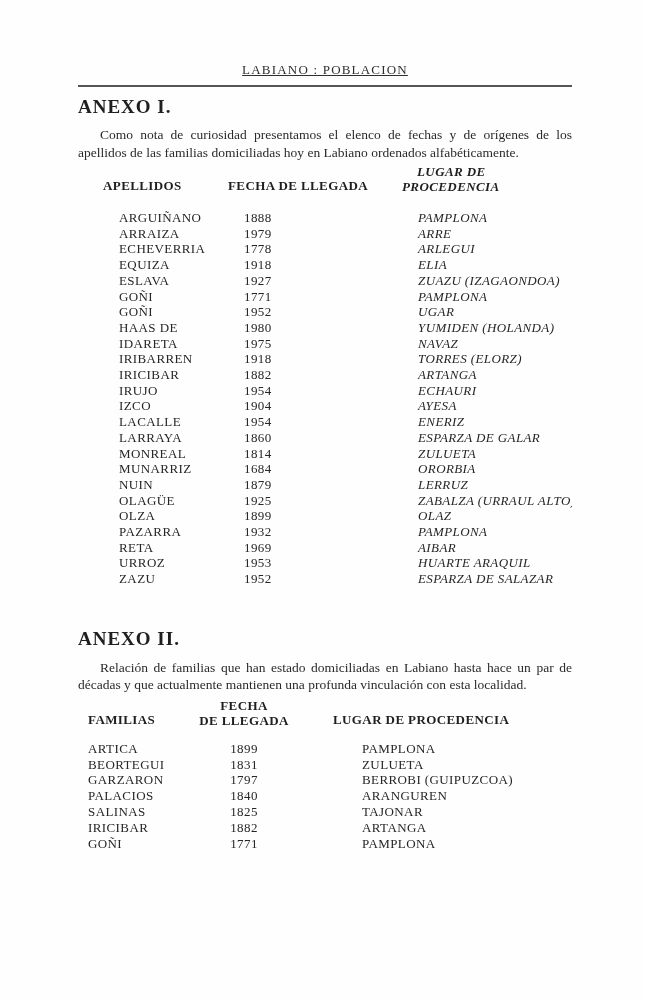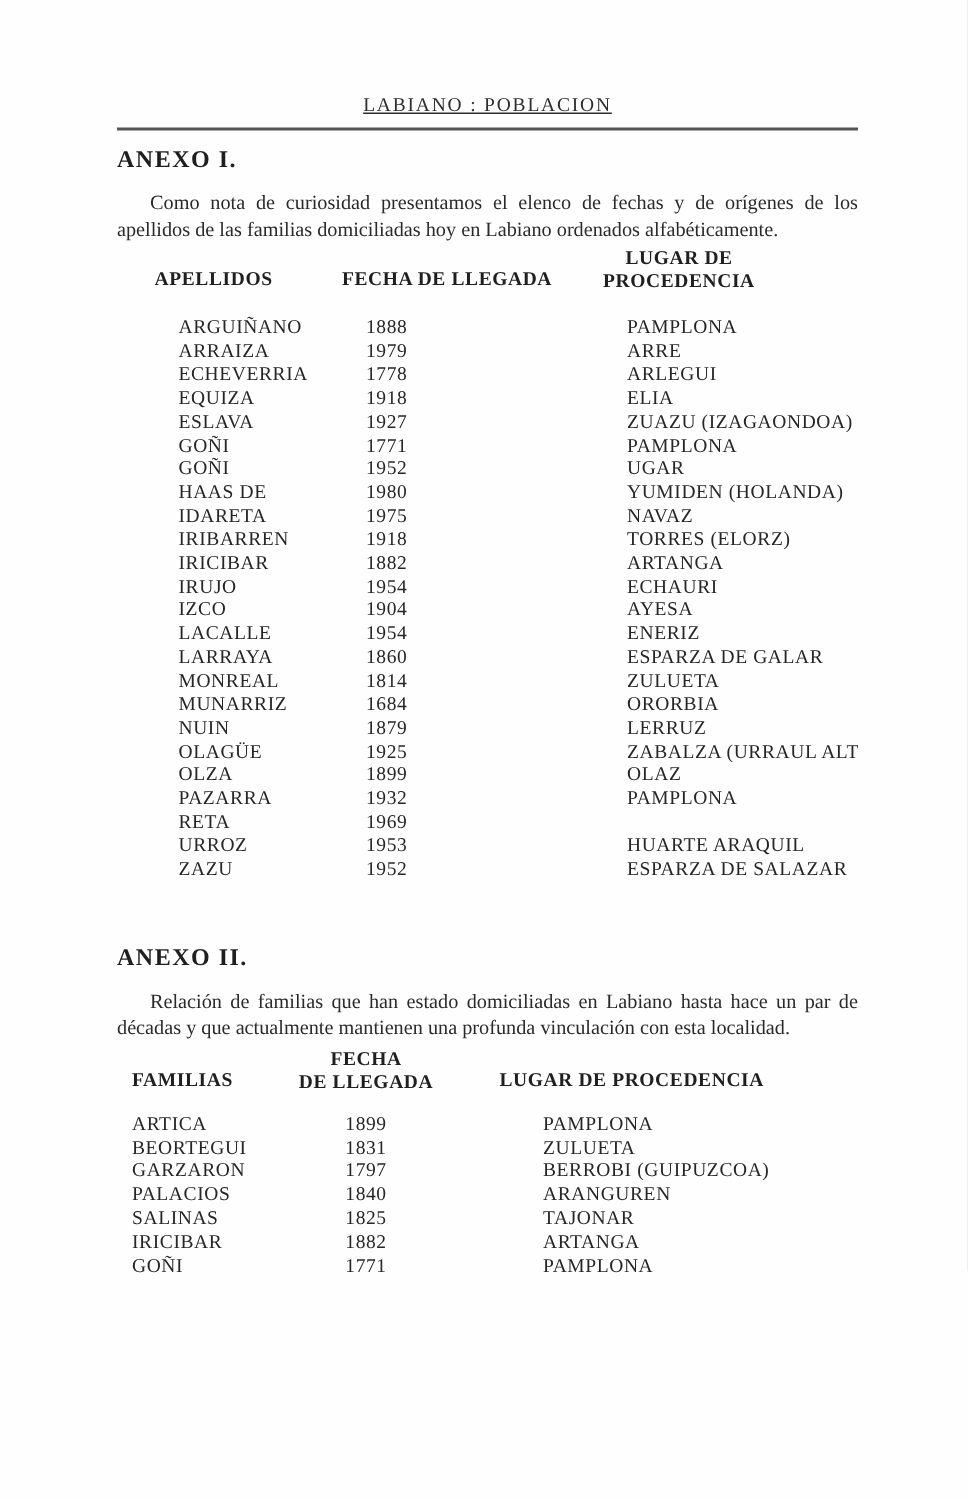--- a/index.html
+++ b/index.html
@@ -24,21 +24,21 @@
     color: #2e2e2e;
     text-decoration: underline;
   }
   .rule {
     margin-top: 7px;
     height: 2px;
     background: #555;
   }
   .anexo-heading {
     margin-top: 11px;
-    font-size: 16px;
+    font-size: 19px;
     line-height: 18px;
     font-weight: bold;
     letter-spacing: 1px;
     color: #1f1f1f;
   }
   .anexo-heading.second { margin-top: 43px; }
   .intro {
     margin: 10px 0 0 0;
     font-size: 13.5px;
     line-height: 17.5px;
@@ -51,21 +51,21 @@
   
   .tbl { font-size: 13px; letter-spacing: 0.4px; }
   .thead { font-weight: bold; color: #1f1f1f; }
   .thead .hline { display: block; line-height: 15px; }
   .trow > div, .thead > div { overflow: hidden; white-space: nowrap; }
 
   .t1 { padding-left: 25px; }
   .t1 .thead, .t1 .trow { display: grid; grid-template-columns: 125px 150px 1fr; align-items: end; }
   .t1 .thead { margin-top: 3px; }
   .t1 .c2 { }
-  .t1 .c3 { padding-left: 24px; }
+  .t1 .c3 { padding-left: 24px; font-style: italic; }
   .t1 .thead .hl-top { margin-left: 15px; }
   .t1 .tbody { margin-top: 16px; margin-left: 16px; }
   .t1 .trow { line-height: 15.7px; }
 
   .t2 { padding-left: 10px; }
   .t2 .thead, .t2 .trow { display: grid; grid-template-columns: 110px 92px 1fr; align-items: end; }
   .t2 .thead { margin-top: 4px; }
   .t2 .c2 { text-align: center; }
   .t2 .thead .c3 { padding-left: 43px; }
   .t2 .trow .c3 { padding-left: 72px; }
@@ -205,20 +205,21 @@
           <div class="c3">OLAZ</div>
         </div>
         <div class="trow">
           <div class="c1">PAZARRA</div>
           <div class="c2">1932</div>
           <div class="c3">PAMPLONA</div>
         </div>
         <div class="trow">
           <div class="c1">RETA</div>
           <div class="c2">1969</div>
+          <div class="c3">AIBAR</div>
         </div>
         <div class="trow">
           <div class="c1">URROZ</div>
           <div class="c2">1953</div>
           <div class="c3">HUARTE ARAQUIL</div>
         </div>
         <div class="trow">
           <div class="c1">ZAZU</div>
           <div class="c2">1952</div>
           <div class="c3">ESPARZA DE SALAZAR</div>

